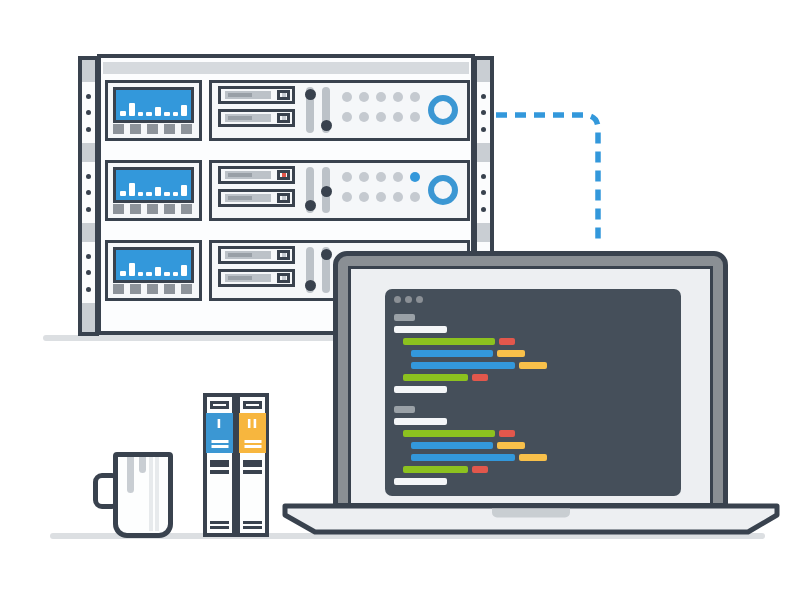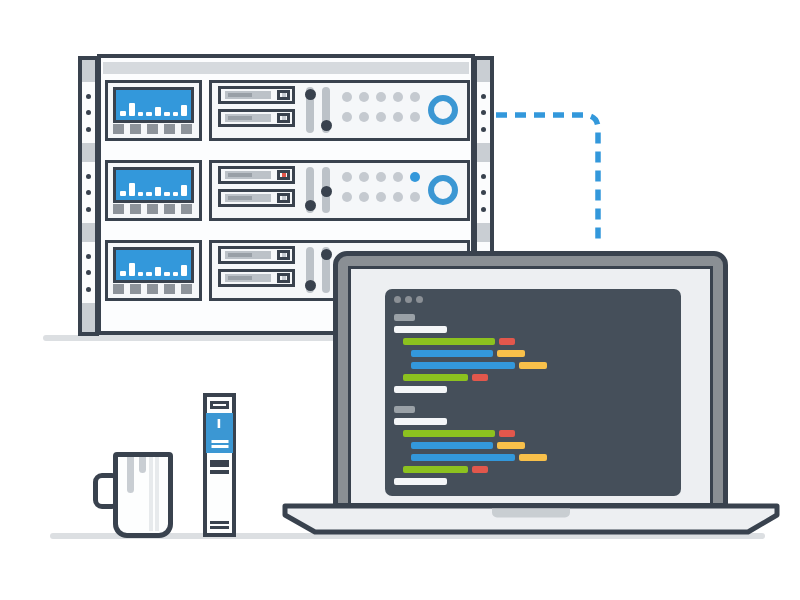--- a/index.html
+++ b/index.html
@@ -352,20 +352,32 @@
       <div class="binder-label" style="background: rgb(59, 151, 211);">
         <div class="binder-num">I</div>
         <div class="binder-line binder-line-1"></div>
         <div class="binder-line binder-line-2"></div>
       </div>
       <div class="binder-bar1"></div>
       <div class="binder-bar2"></div>
       <div class="binder-foot binder-foot-1"></div>
       <div class="binder-foot binder-foot-2"></div>
     </div>
+    <div class="binder binder-b">
+      <div class="binder-slot"></div>
+      <div class="binder-label" style="background: rgb(247, 182, 62);">
+        <div class="binder-num">II</div>
+        <div class="binder-line binder-line-1"></div>
+        <div class="binder-line binder-line-2"></div>
+      </div>
+      <div class="binder-bar1"></div>
+      <div class="binder-bar2"></div>
+      <div class="binder-foot binder-foot-1"></div>
+      <div class="binder-foot binder-foot-2"></div>
+    </div>
   </div>
 
   <div class="mug">
     <div class="mug-handle"></div>
     <div class="mug-body">
       <div class="mug-drip mug-drip-1"></div>
       <div class="mug-drip mug-drip-2"></div>
       <div class="mug-stripe mug-stripe-1"></div>
       <div class="mug-stripe mug-stripe-2"></div>
     </div>

